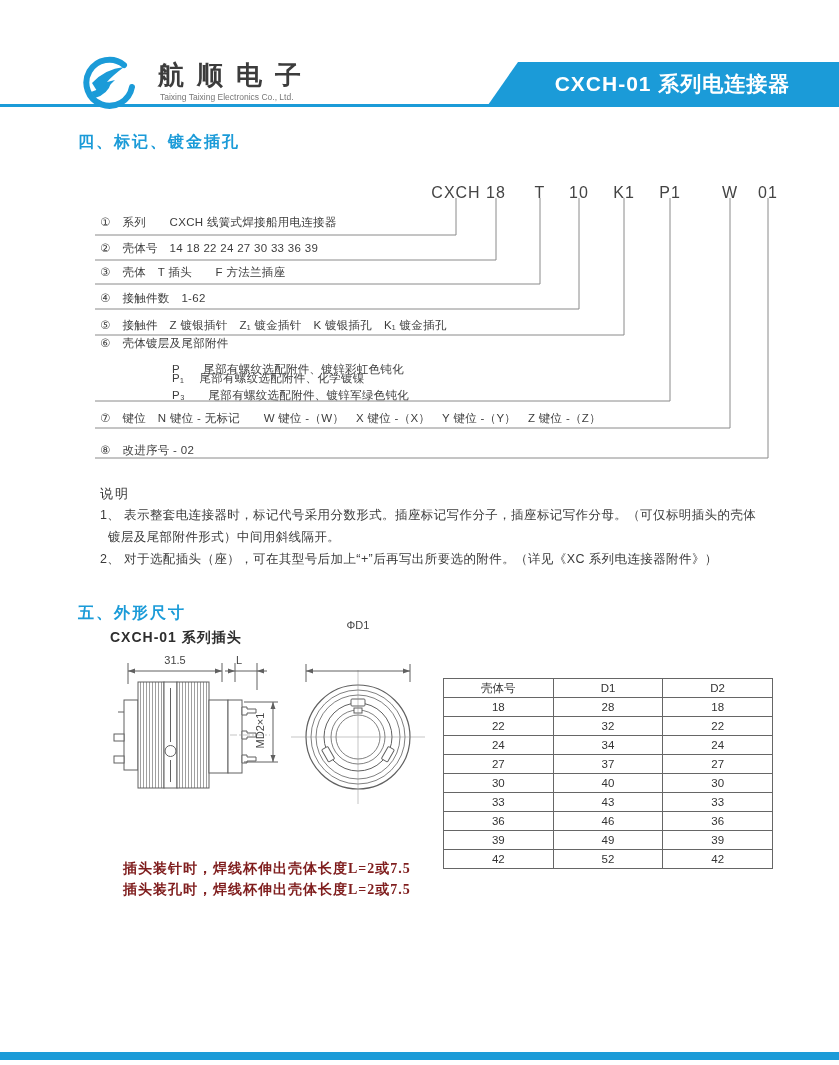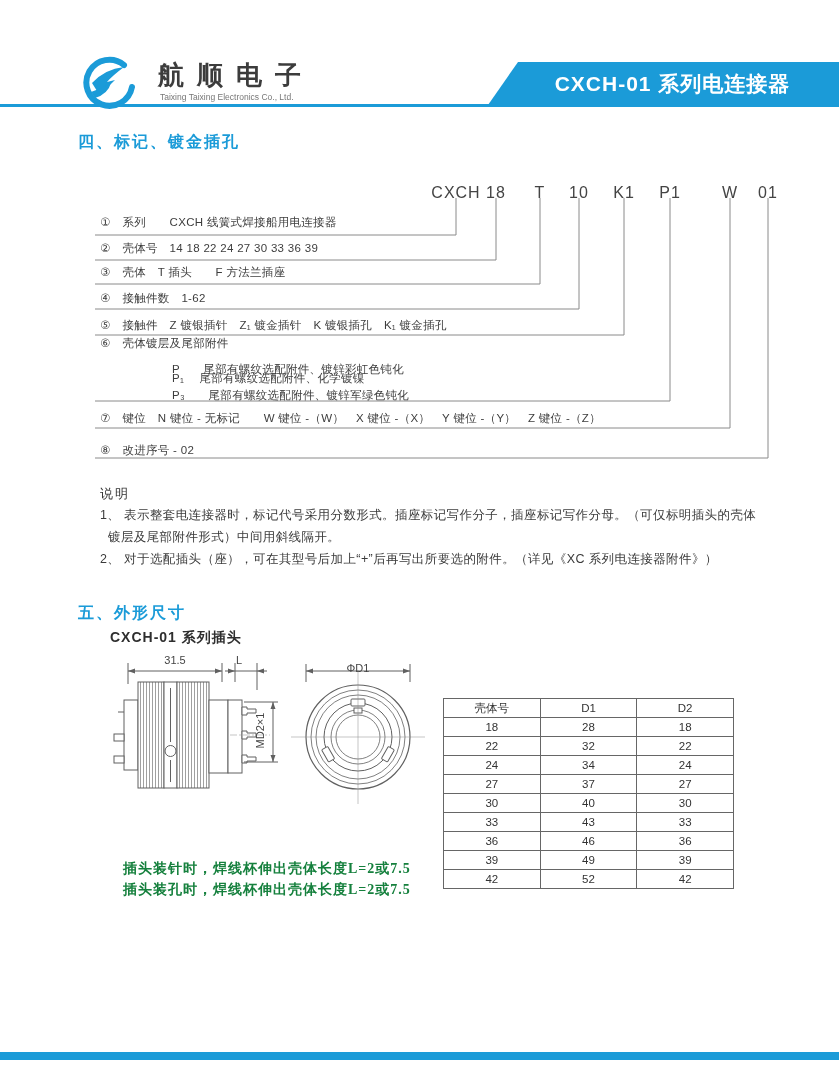--- a/index.html
+++ b/index.html
@@ -28,24 +28,24 @@
   
   .code-part{position:absolute;top:184px;font-size:16px;color:#444;letter-spacing:1px;transform:translateX(-50%);white-space:nowrap;}
   .item-row{position:absolute;left:100px;font-size:11.5px;color:#3d3d3d;white-space:nowrap;letter-spacing:0.3px;}
   .sub-row{position:absolute;left:172px;font-size:11.5px;color:#3d3d3d;white-space:nowrap;letter-spacing:0.3px;}
   
   #notes-title{left:100px;top:485px;font-size:13px;color:#333;letter-spacing:2px;}
   .note-line{position:absolute;font-size:12.5px;color:#3a3a3a;white-space:nowrap;letter-spacing:0.4px;}
   
   .dim-label{position:absolute;font-size:11px;color:#444;white-space:nowrap;}
   #dim-md2{left:226px;top:723px;width:70px;height:15px;text-align:center;transform:rotate(-90deg);}
-  .draw-note{position:absolute;left:123px;font-size:14px;font-weight:bold;color:#15803d;
+  .draw-note{position:absolute;left:123px;font-size:14px;font-weight:bold;color:#7f1d1d;
     font-family:"Liberation Serif","DejaVu Serif",serif;white-space:nowrap;letter-spacing:1px;}
   
-  #dim-table{position:absolute;left:443px;top:678px;width:291px;border-collapse:collapse;table-layout:fixed;margin-top:20px;}
+  #dim-table{position:absolute;left:443px;top:678px;width:330px;border-collapse:collapse;table-layout:fixed;}
   #dim-table th,#dim-table td{
     border:1px solid #666;height:18px;text-align:center;vertical-align:middle;
     font-size:11.5px;font-weight:normal;color:#333;padding:0;
   }
   
   #footer-bar{left:0;top:1052px;width:839px;height:8px;background:#1b9bd8;}
   svg{display:block;}
 </style>
 </head>
 <body>
@@ -176,21 +176,21 @@
 
       <line x1="221" y1="14" x2="221" y2="32"></line>
       <line x1="325" y1="14" x2="325" y2="32"></line>
       <line x1="221" y1="21" x2="325" y2="21"></line>
       <path d="M221,21 l7,-2.5 v5 z M325,21 l-7,-2.5 v5 z" fill="#606060" stroke="none"></path>
     </g>
   </svg>
 
   <span class="dim-label" style="left:145px;top:654px;width:60px;text-align:center">31.5</span>
   <span class="dim-label" style="left:236px;top:654px">L</span>
-  <span class="dim-label" style="left:328px;top:662px;width:60px;text-align:center">ΦD1</span>
+  <span class="dim-label" style="left:328px;top:619px;width:60px;text-align:center">ΦD1</span>
   <span id="dim-md2" class="dim-label">MD2×1</span>
 
   <span class="draw-note" style="top:860px">插头装针时，焊线杯伸出壳体长度L=2或7.5</span>
   <span class="draw-note" style="top:881px">插头装孔时，焊线杯伸出壳体长度L=2或7.5</span>
 
   <table id="dim-table">
     <tbody>
         <tr>
       <th>壳体号</th>
       <th>D1</th>

